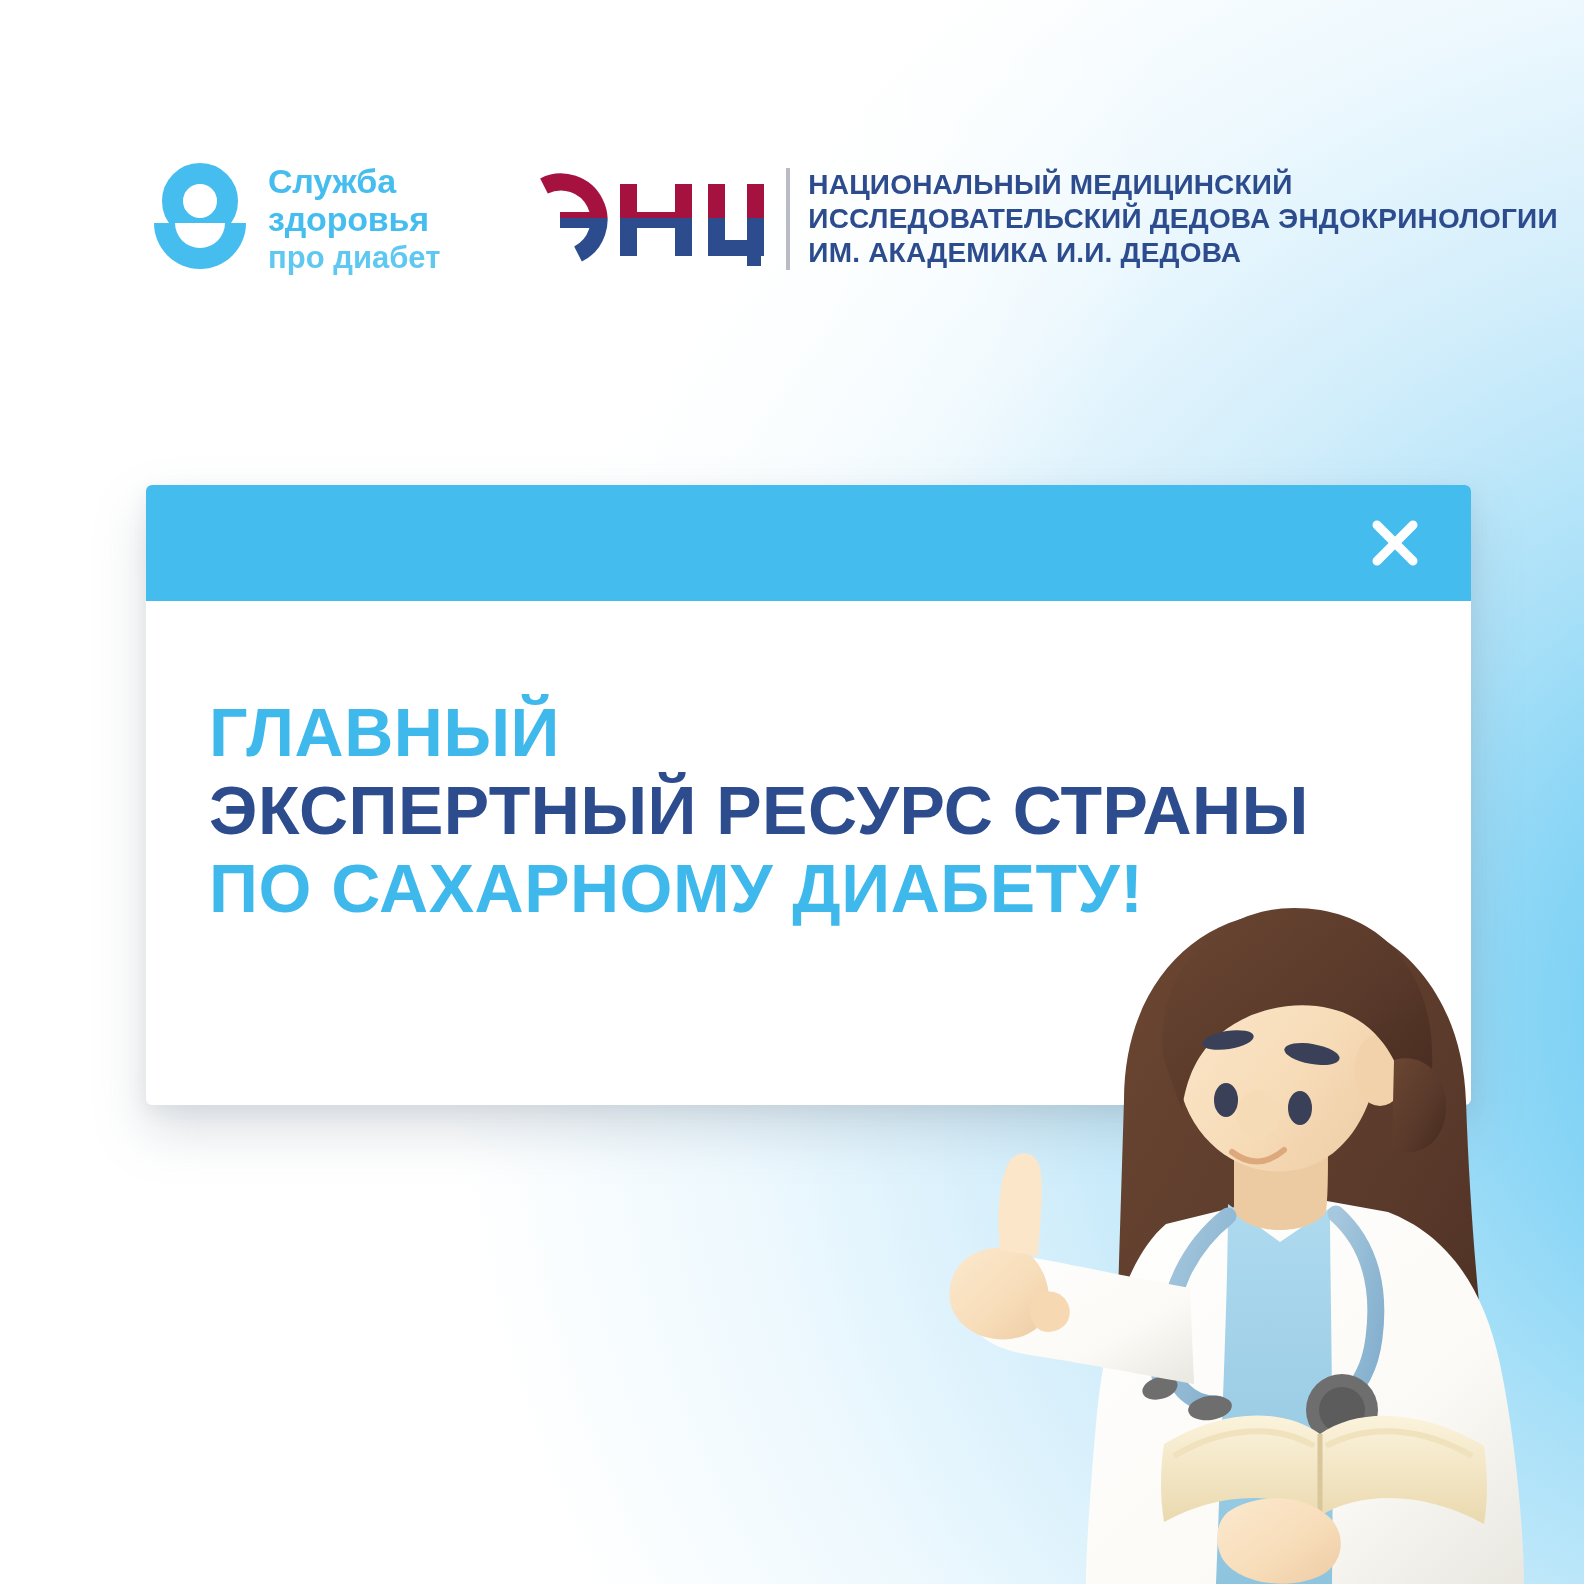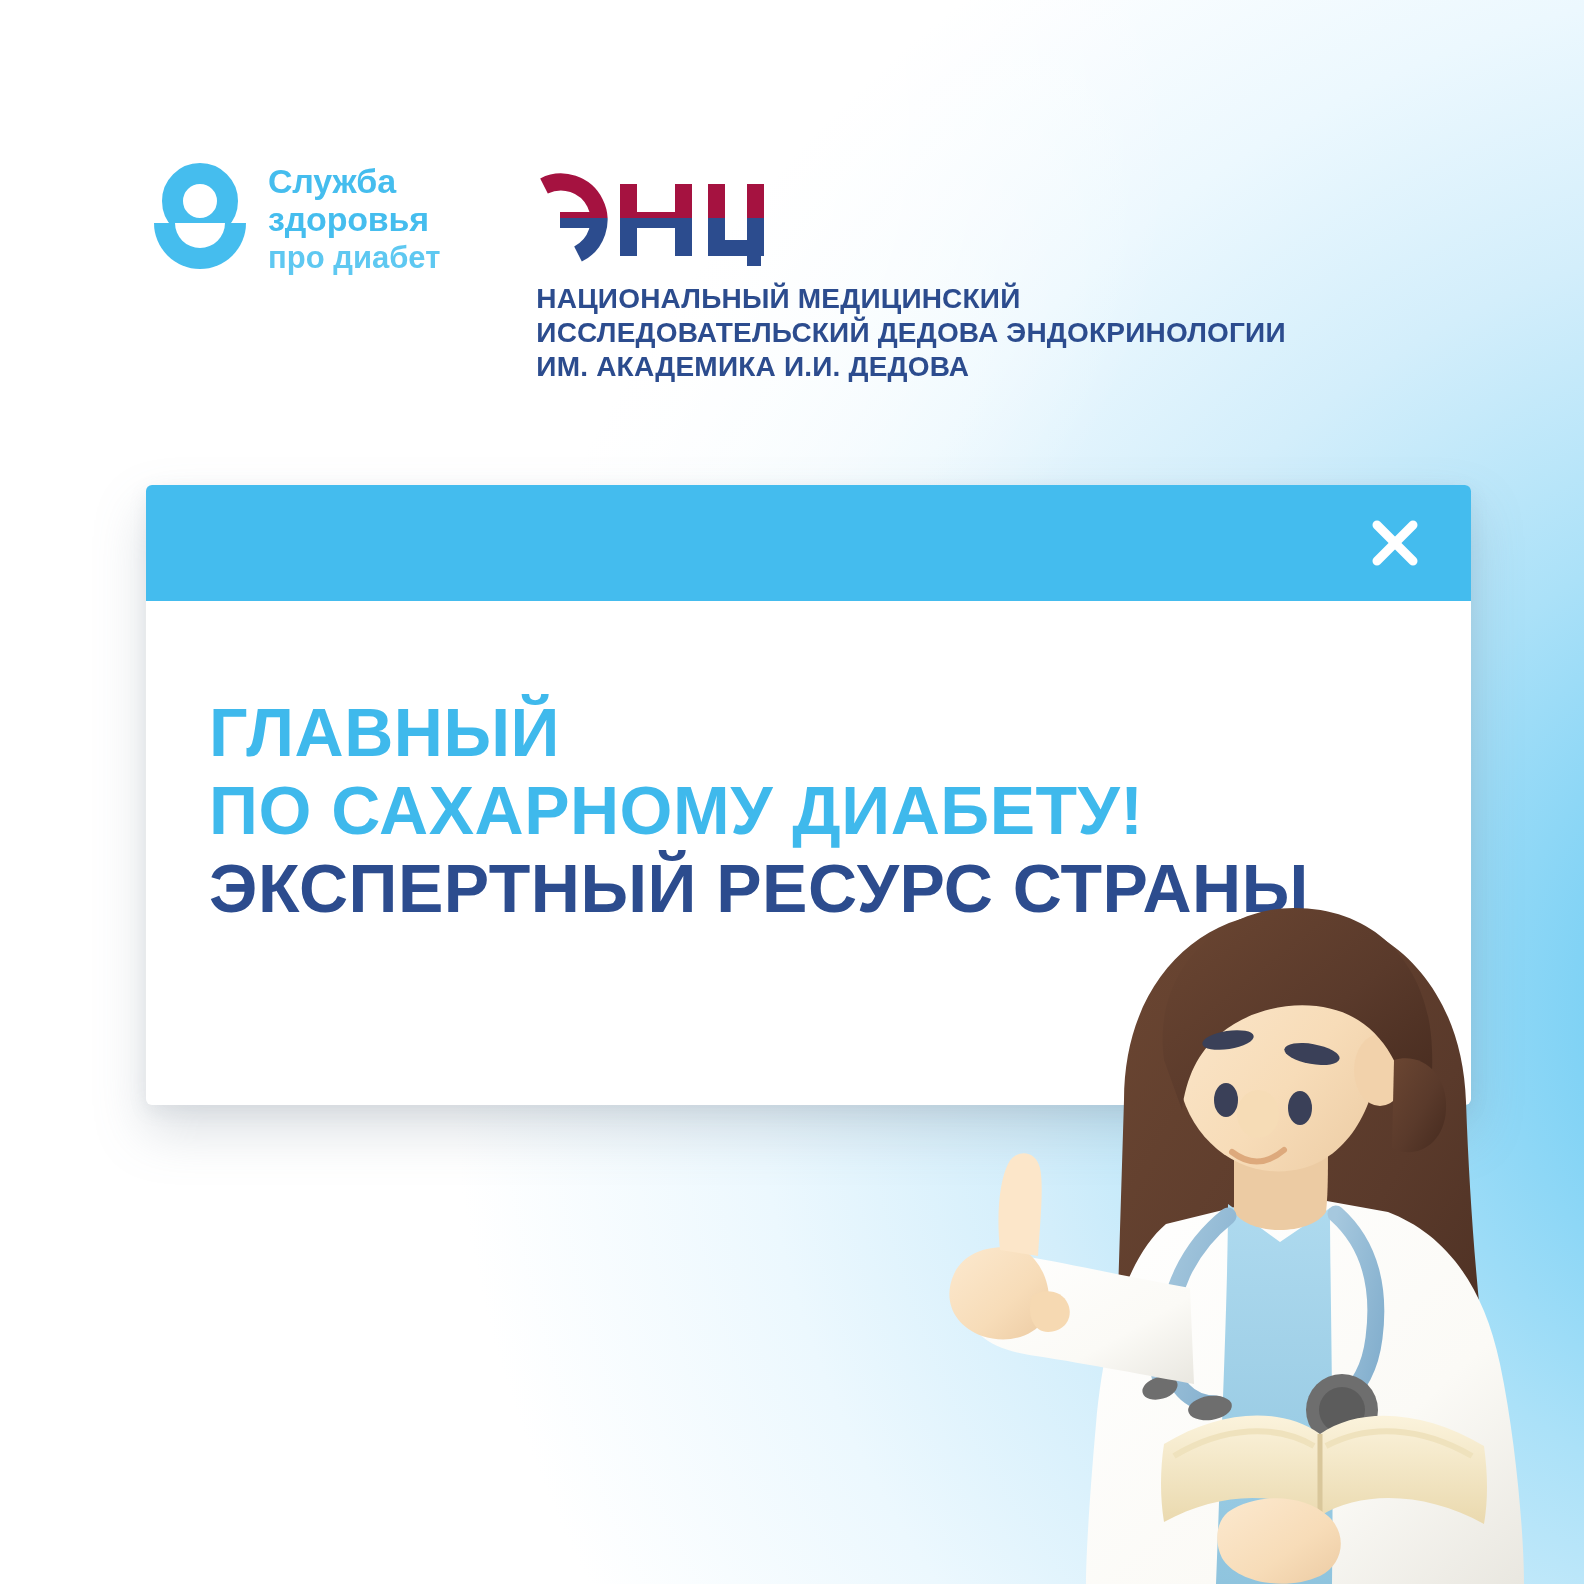--- a/index.html
+++ b/index.html
@@ -62,21 +62,21 @@
   .sz-line {
     color:#45bdee; font-weight:700; font-size:34px;
     line-height:38px; letter-spacing:-0.2px;
   }
   .sz-sub {
     color:#5ec8f1; font-weight:700; font-size:31px;
     line-height:36px; margin-top:2px;
   }
 
   
-  .enc-logo { display:flex; align-items:stretch; margin-left:96px; padding-top:6px;flex-direction:column; }
+  .enc-logo { display:flex; align-items:stretch; margin-left:96px; padding-top:6px; }
 
   .enc-mark {
     position:relative; width:228px; height:108px; flex:none;
   }
   .enc-mark svg { display:block; width:228px; height:108px; }
 
   .enc-divider {
     width:4px; background:#b9bcc4;
     margin:2px 18px 4px 22px; flex:none;
   }
@@ -228,22 +228,22 @@
           <g stroke="#ffffff" stroke-width="9" stroke-linecap="round">
             <line x1="9" y1="9" x2="45" y2="45"></line>
             <line x1="45" y1="9" x2="9" y2="45"></line>
           </g>
         </svg>
       </div>
     </div>
 
     <div class="card-body">
       <div class="headline-line hl-blue">ГЛАВНЫЙ</div>
+      <div class="headline-line hl-navy">ЭКСПЕРТНЫЙ РЕСУРС СТРАНЫ</div>
       <div class="headline-line hl-blue">ПО САХАРНОМУ ДИАБЕТУ!</div>
-      <div class="headline-line hl-navy">ЭКСПЕРТНЫЙ РЕСУРС СТРАНЫ</div>
     </div>
   </div>
 
   <div class="doctor">
     <svg viewBox="0 0 680 720" xmlns="http://www.w3.org/2000/svg">
       <defs>
         <linearGradient id="skinG" x1="0" y1="0" x2="1" y2="1">
           <stop offset="0%" stop-color="#fce9cf"></stop>
           <stop offset="60%" stop-color="#f7dcb8"></stop>
           <stop offset="100%" stop-color="#eccba3"></stop>

